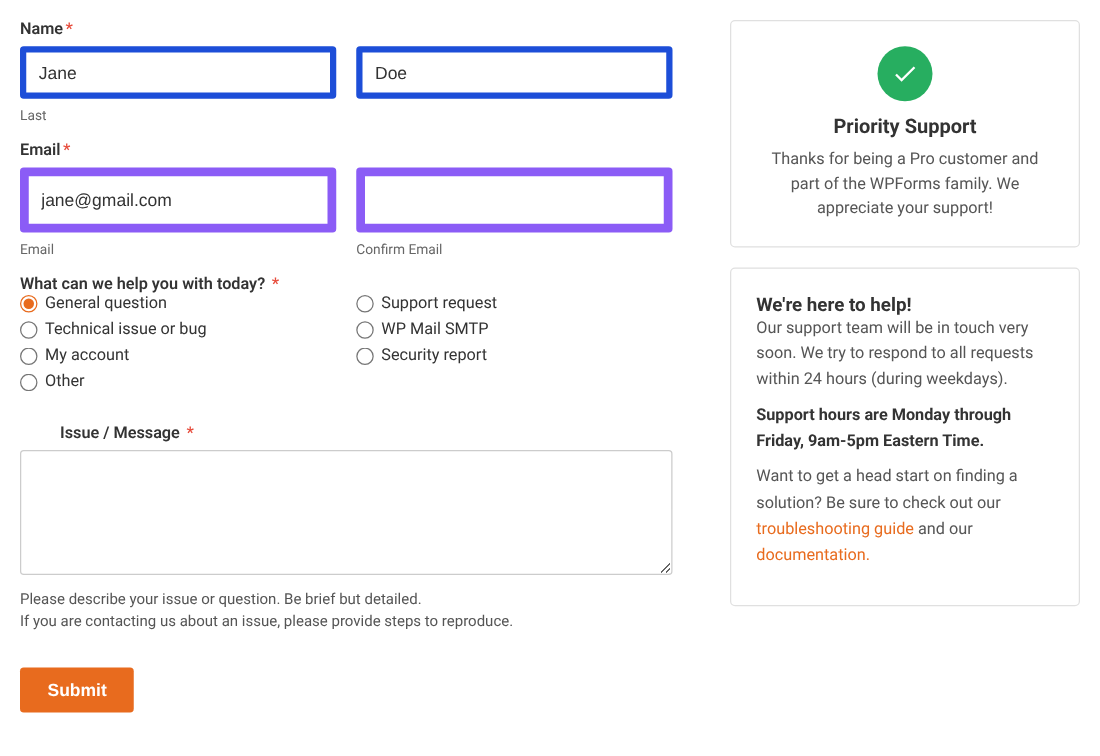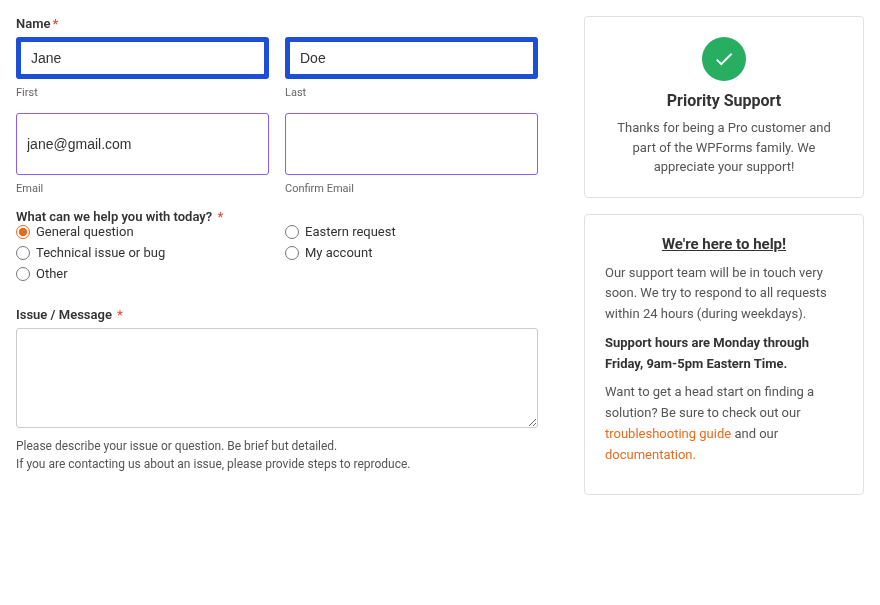--- a/index.html
+++ b/index.html
@@ -77,22 +77,22 @@
     .email-row {
       display: flex;
       gap: 16px;
       margin-bottom: 4px;
     }
     .email-field {
       flex: 1;
     }
     .email-field input {
       width: 100%;
-      padding: 22px 10px;
-      border: 1px solid #8b5cf6;
+      padding: 11px 10px;
+      border: 7px solid #8b5cf6;
       border-radius: 3px;
       font-size: 14px;
       color: #333;
       outline: none;
     }
     .email-sublabels {
       display: flex;
       gap: 16px;
       margin-bottom: 14px;
     }
@@ -123,20 +123,21 @@
       width: 14px;
       height: 14px;
       cursor: pointer;
     }
     .message-label {
       font-size: 13px;
       font-weight: 600;
       color: #333;
       margin-bottom: 6px;
       display: block;
+      margin-left: 32px;
     }
     .message-textarea {
       width: 100%;
       height: 100px;
       padding: 8px 10px;
       border: 1px solid #ccc;
       border-radius: 3px;
       font-size: 13px;
       resize: vertical;
       outline: none;
@@ -190,23 +191,20 @@
     }
     .priority-text {
       font-size: 13px;
       color: #555;
       line-height: 1.5;
     }
     .help-title {
       font-size: 15px;
       font-weight: 700;
       color: #333;
-      text-align: center;
-      margin-bottom: 10px;
-      text-decoration: underline;
     }
     .help-text {
       font-size: 13px;
       color: #555;
       line-height: 1.6;
       margin-bottom: 8px;
     }
     .help-text strong {
       color: #333;
     }
@@ -228,27 +226,29 @@
       </label>
       <div class="name-row">
         <div class="name-field">
           <input type="text" value="Jane" style="">
         </div>
         <div class="name-field">
           <input type="text" value="Doe" style="">
         </div>
       </div>
       <div class="name-sublabels">
-        <div class="sub-label">First</div>
         <div class="sub-label">Last</div>
       </div>
     </div>
 
     
     <div class="form-row">
+      <label class="form-label">
+        <span>Email</span><span class="required-star">*</span>
+      </label>
       <div class="email-row">
         <div class="email-field">
           <input type="email" value="jane@gmail.com" style="">
         </div>
         <div class="email-field">
           <input type="email" value="" style="">
         </div>
       </div>
       <div class="email-sublabels">
         <div class="sub-label">Email</div>
@@ -261,29 +261,37 @@
       <label class="section-label">
         <span>What can we help you with today?</span><span class="required-star"> *</span>
       </label>
       <div class="radio-grid">
         <div class="radio-item">
           <input type="radio" name="help_topic" id="general" checked="" style="">
           <label for="general">General question</label>
         </div>
         <div class="radio-item">
           <input type="radio" name="help_topic" id="feature" style="">
-          <label for="feature">Eastern request</label>
+          <label for="feature">Support request</label>
         </div>
         <div class="radio-item">
           <input type="radio" name="help_topic" id="technical" style="">
           <label for="technical">Technical issue or bug</label>
         </div>
         <div class="radio-item">
+          <input type="radio" name="help_topic" id="wpmail" style="">
+          <label for="wpmail">WP Mail SMTP</label>
+        </div>
+        <div class="radio-item">
           <input type="radio" name="help_topic" id="account" style="">
           <label for="account">My account</label>
+        </div>
+        <div class="radio-item">
+          <input type="radio" name="help_topic" id="security" style="">
+          <label for="security">Security report</label>
         </div>
         <div class="radio-item">
           <input type="radio" name="help_topic" id="other" style="">
           <label for="other">Other</label>
         </div>
       </div>
     </div>
 
     
     <div class="form-row">
@@ -291,20 +299,21 @@
         <span>Issue / Message</span><span class="required-star"> *</span>
       </label>
       <textarea class="message-textarea" style=""></textarea>
       <div class="message-hint">
         <span>Please describe your issue or question. Be brief but detailed.</span><br>
         <span>If you are contacting us about an issue, please provide steps to reproduce.</span>
       </div>
     </div>
 
     
+    <button class="submit-btn">Submit</button>
   </div>
 
   <div class="right-panel">
 
     <div class="card priority-card">
       <div class="check-icon">
         <svg width="22" height="22" viewBox="0 0 24 24">
           <path d="M9 16.17L4.83 12l-1.42 1.41L9 19 21 7l-1.41-1.41z"></path>
         </svg>
       </div>

